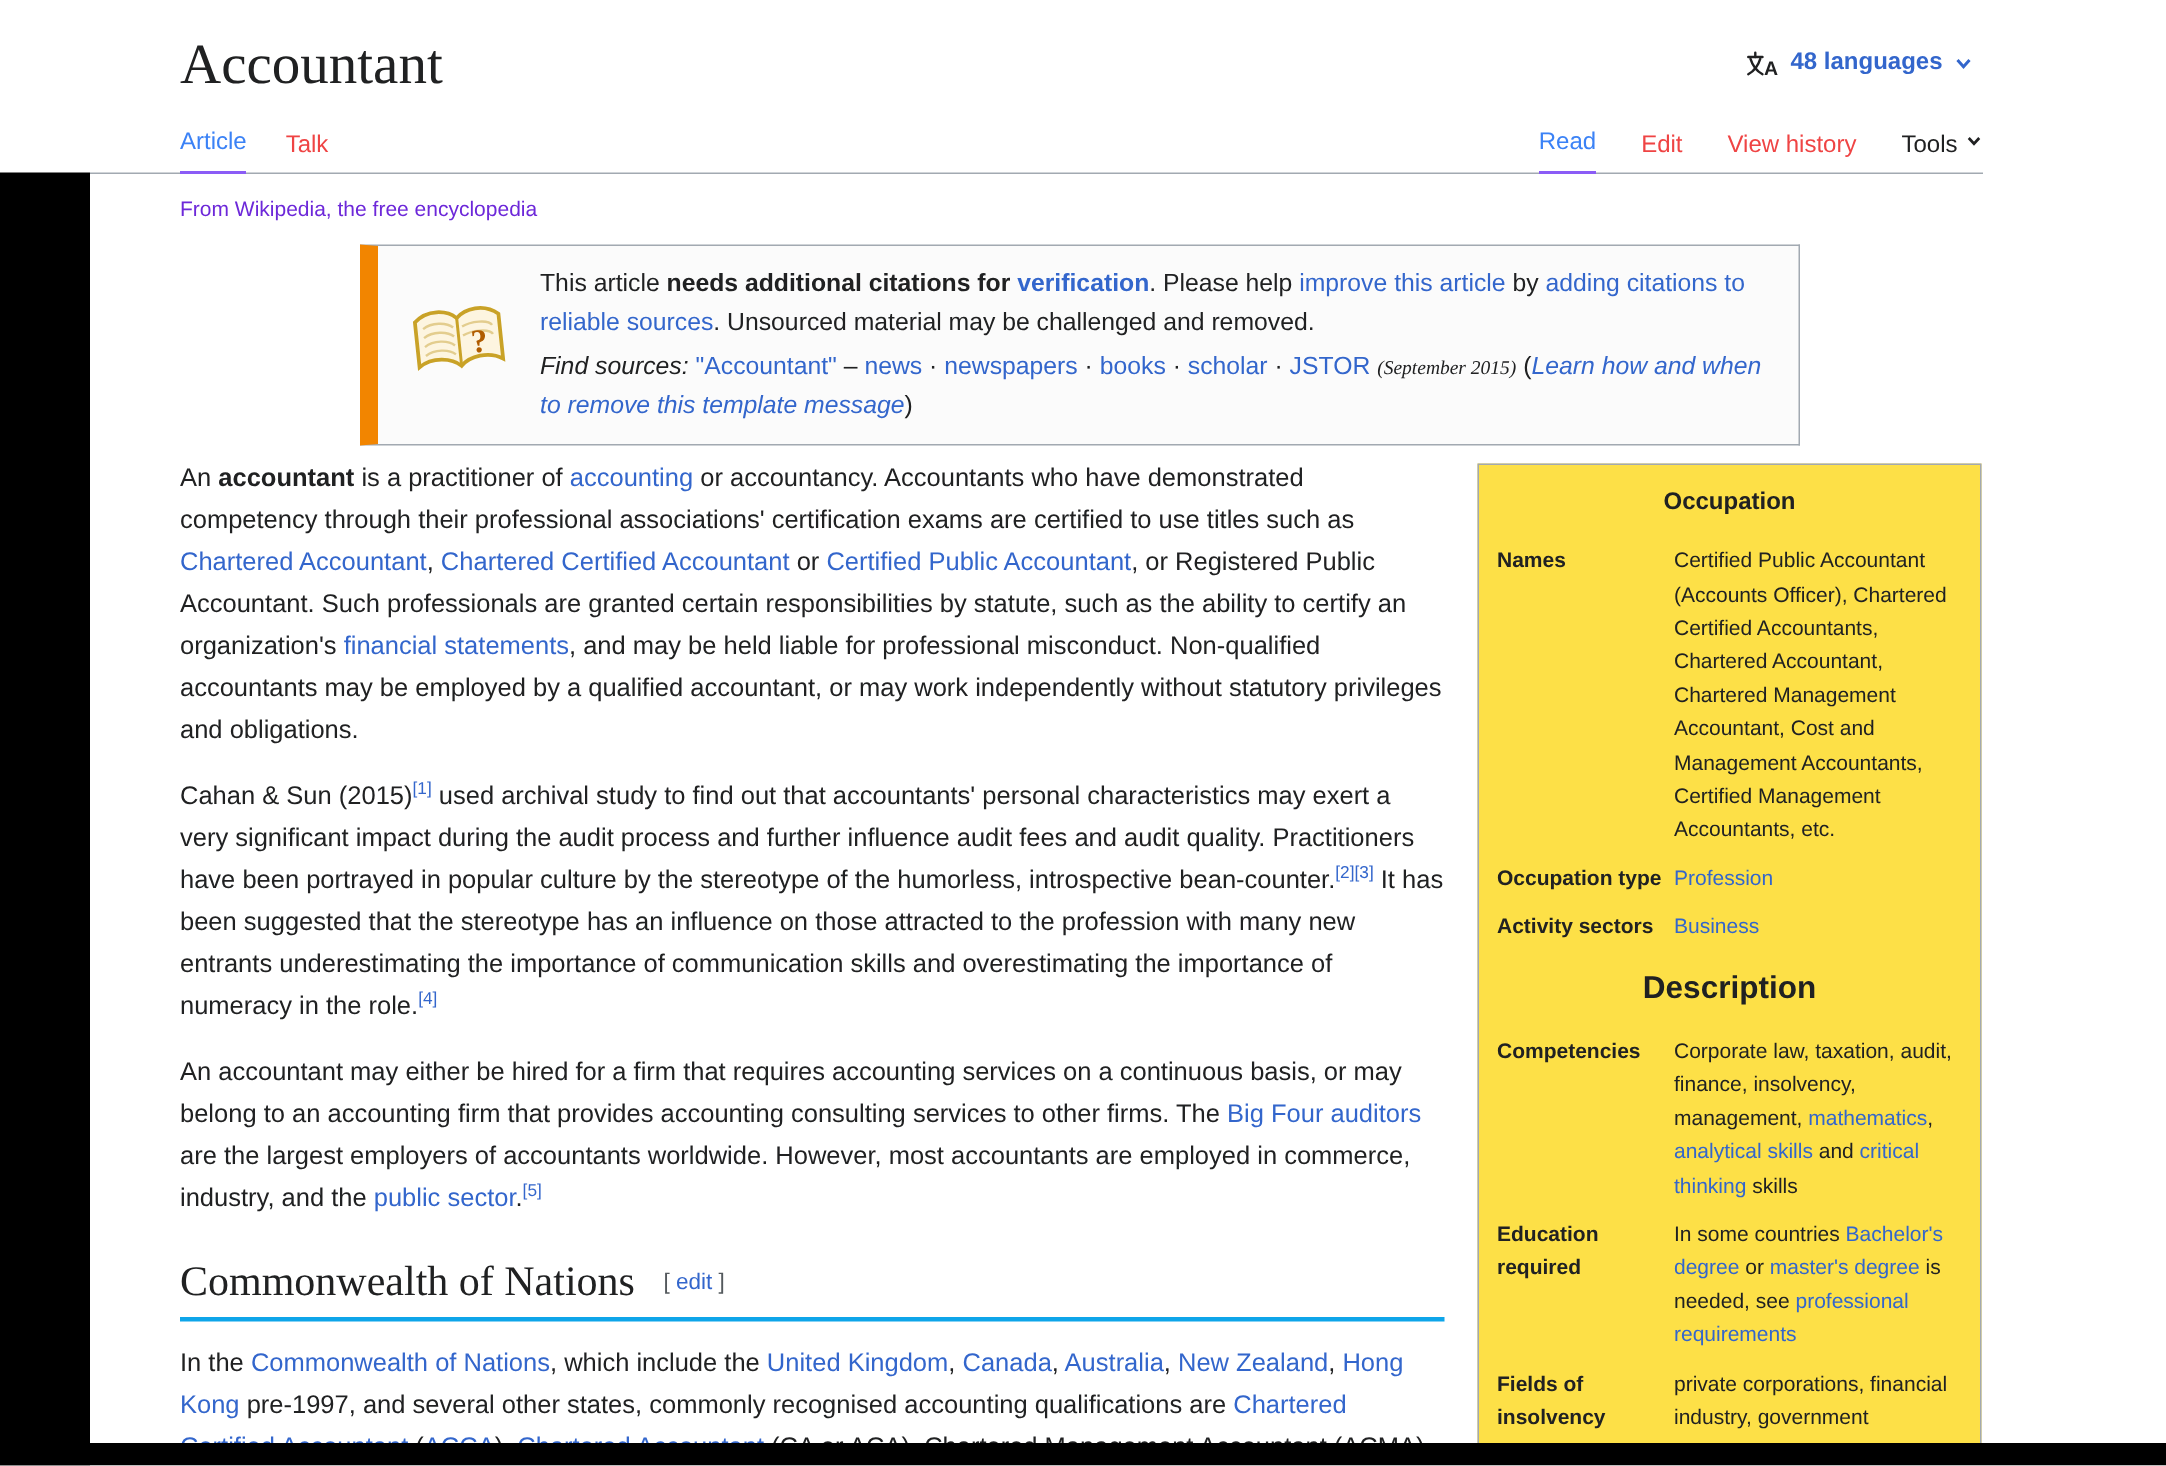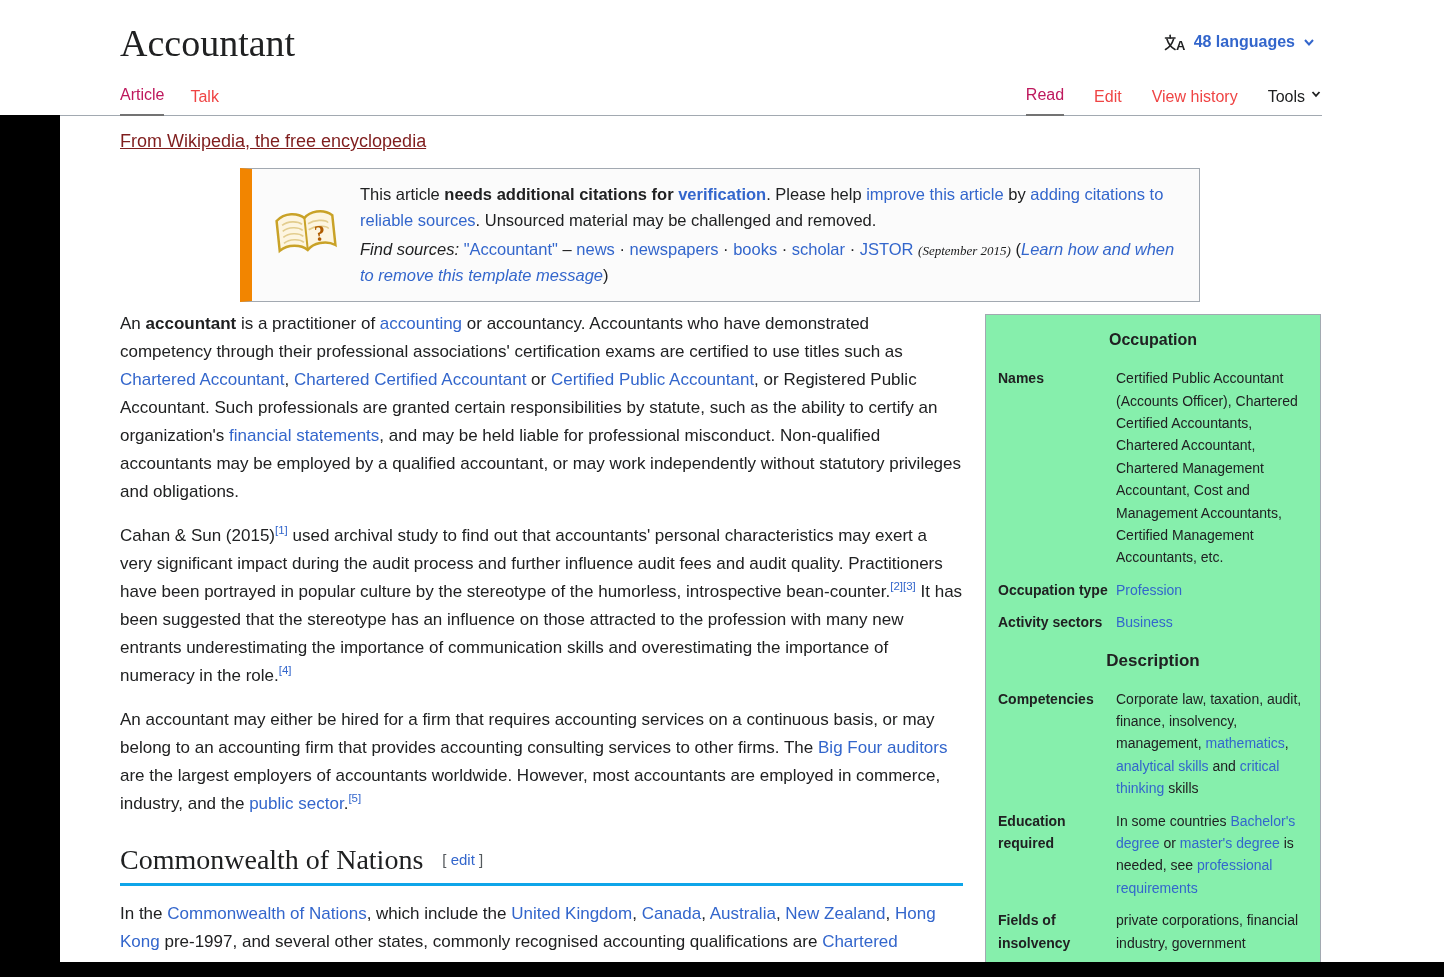--- a/index.html
+++ b/index.html
@@ -29,39 +29,39 @@
   .lang-btn { display: flex; align-items: center; gap: 7px; margin-top: 10px;
               background: none; border: none; font-family: inherit;
               font-size: 16px; font-weight: bold; color: #3366cc; cursor: pointer; }
   .tabbar-wrap { margin: 0 122px 0 60px; border-bottom: 1px solid #a2a9b1; }
   .tabbar { display: flex; justify-content: space-between; align-items: flex-end;
             padding-left: 60px; height: 27px; }
   .tabs-left, .tabs-right { display: flex; align-items: flex-end; }
   .tab { font-size: 16px; padding: 0 0 10px; margin-bottom: -1px; color: #ef4444; display: inline-block; }
   .tabs-left .tab { margin-right: 26px; }
   .tabs-right .tab { margin-left: 30px; }
-  .tab.active { color: #be185d; border-bottom: 2px solid #737373; }
+  .tab.active { color: #3b82f6; border-bottom: 2px solid #8b5cf6; }
   .tab.tools { color: #202122; display: inline-flex; align-items: flex-start; gap: 5px; }
-  .tagline { margin: 15px 122px 0 120px; font-size: 18px; color: #7f1d1d; text-decoration: underline; }
+  .tagline { margin: 15px 122px 0 120px; font-size: 14px; color: #6d28d9; }
 
   
   .content { margin: 10px 123px 0 120px; }
 
   .ambox { margin: 16px 0 8px 120px; width: 960px; background: #fbfbfb;
            border: 1px solid #a2a9b1; border-left: 12px solid #f28500;
            display: flex; align-items: center; gap: 22px; padding: 12px 18px 12px 22px; }
   .ambox-icon { flex: 0 0 64px; }
   .ambox-text { font-size: 16.5px; line-height: 1.6; }
   .ambox-text .find { margin-top: 2px; }
 
   .infobox { float: right; width: 336px; margin: 4px 0 14px 22px;
-             border: 1px solid #a2a9b1; background: #86efac;
+             border: 1px solid #a2a9b1; background: #fde047;
              padding: 4px 12px 12px; font-size: 14px; line-height: 1.6; }
   .ib-title { text-align: center; font-weight: bold; font-size: 16px; padding: 8px 0 10px; }
-  .ib-sub   { text-align: center; font-weight: bold; font-size: 17px; padding: 9px 0 8px; }
+  .ib-sub   { text-align: center; font-weight: bold; font-size: 21px; padding: 9px 0 8px; }
   .ib-row { display: grid; grid-template-columns: 110px 1fr; column-gap: 8px; padding: 5px 0; }
   .ib-label { font-weight: bold; color: #202122; }
 
   p.body-p { font-size: 17px; line-height: 1.65; margin: 0 0 16px; }
 
   h2.section { font-family: "Liberation Serif", "DejaVu Serif", serif; font-size: 28px;
                font-weight: 400; margin: 26px 0 14px; padding-bottom: 7px;
                border-bottom: 3px solid #0ea5e9; overflow: hidden; color: #202122; }
   .editsection { font-family: "Liberation Sans", sans-serif; font-size: 15px;
                  margin-left: 12px; color: #54595d; vertical-align: 4px; }

